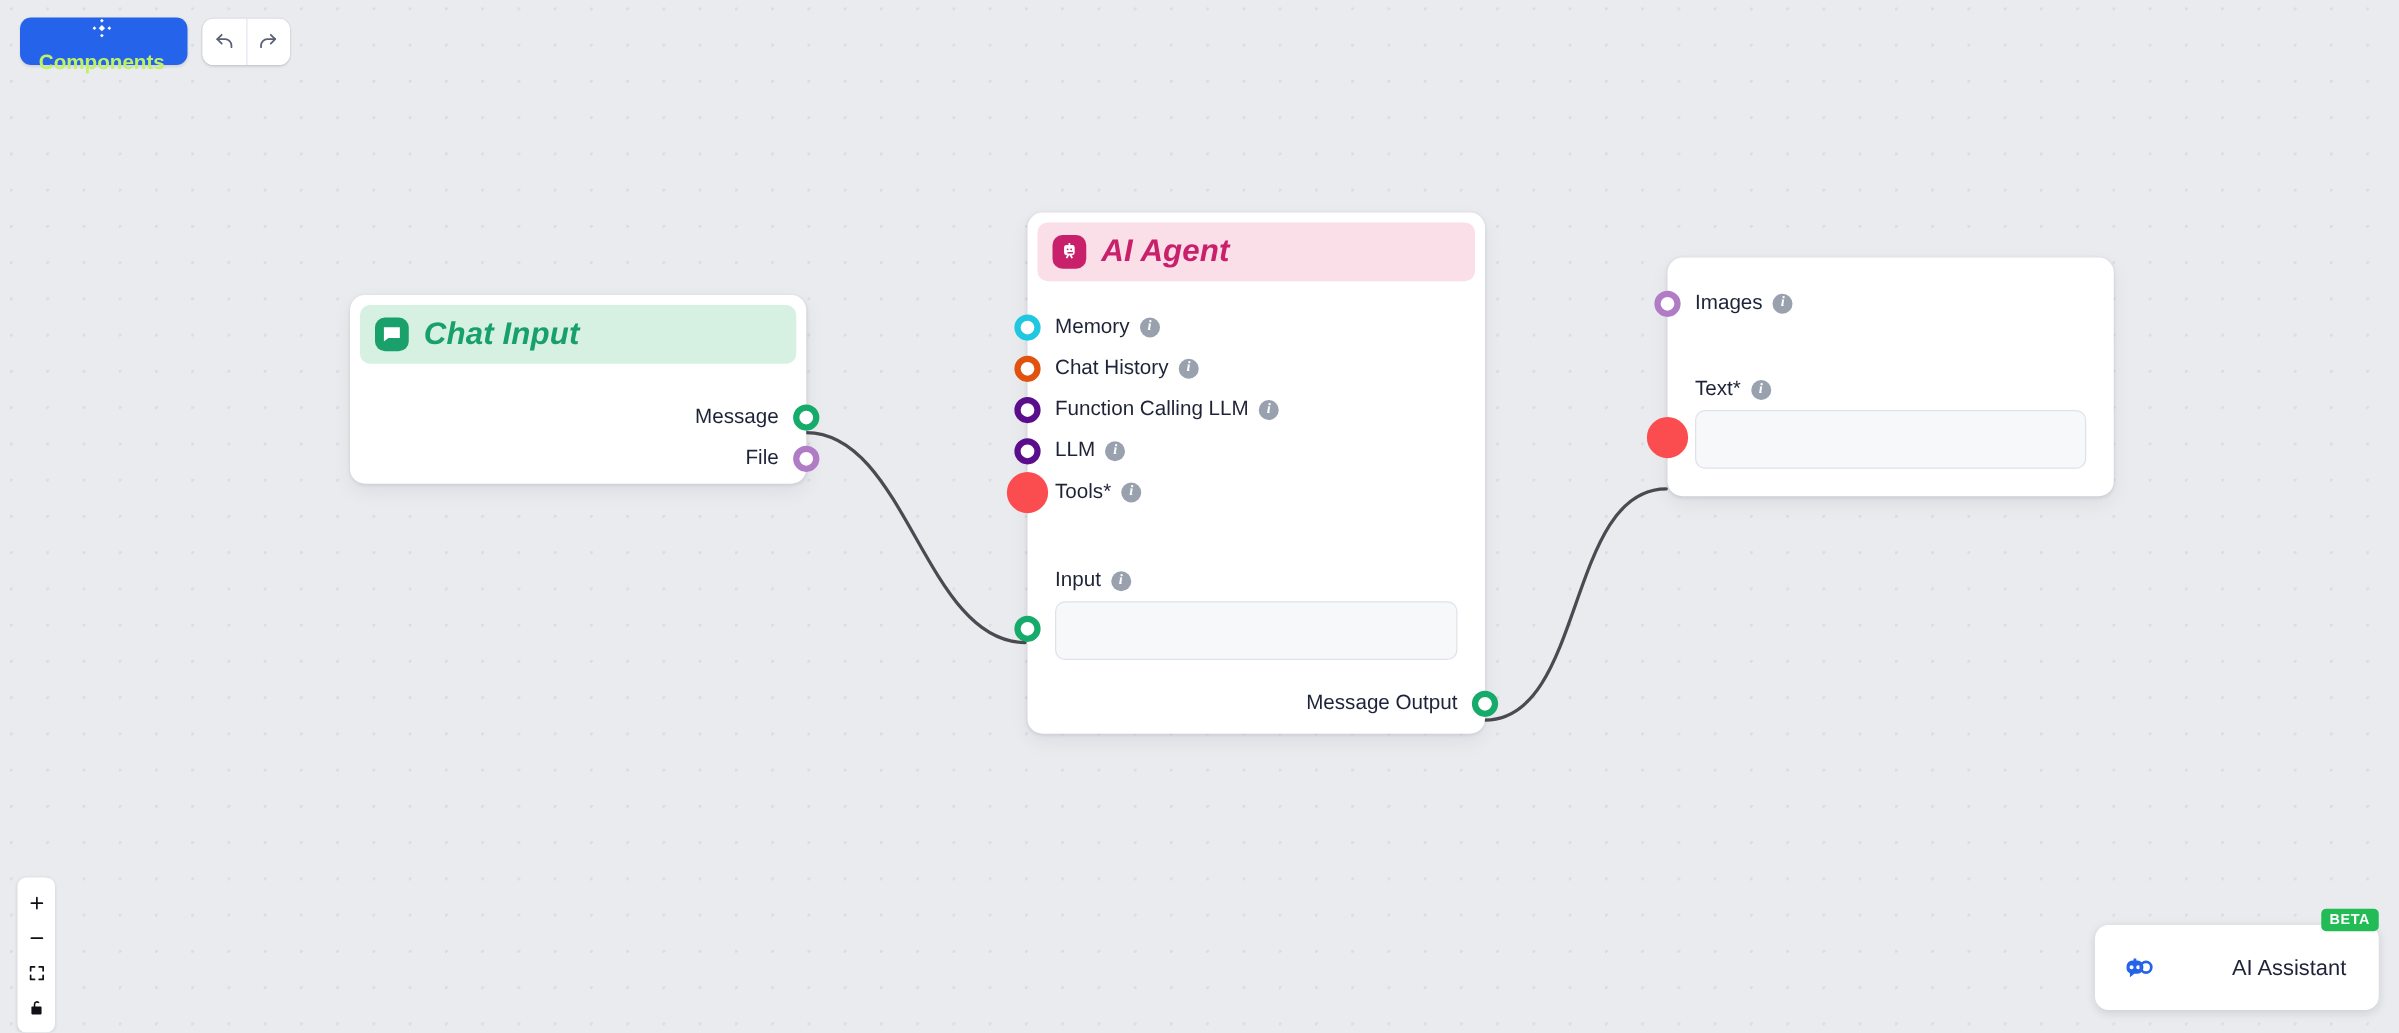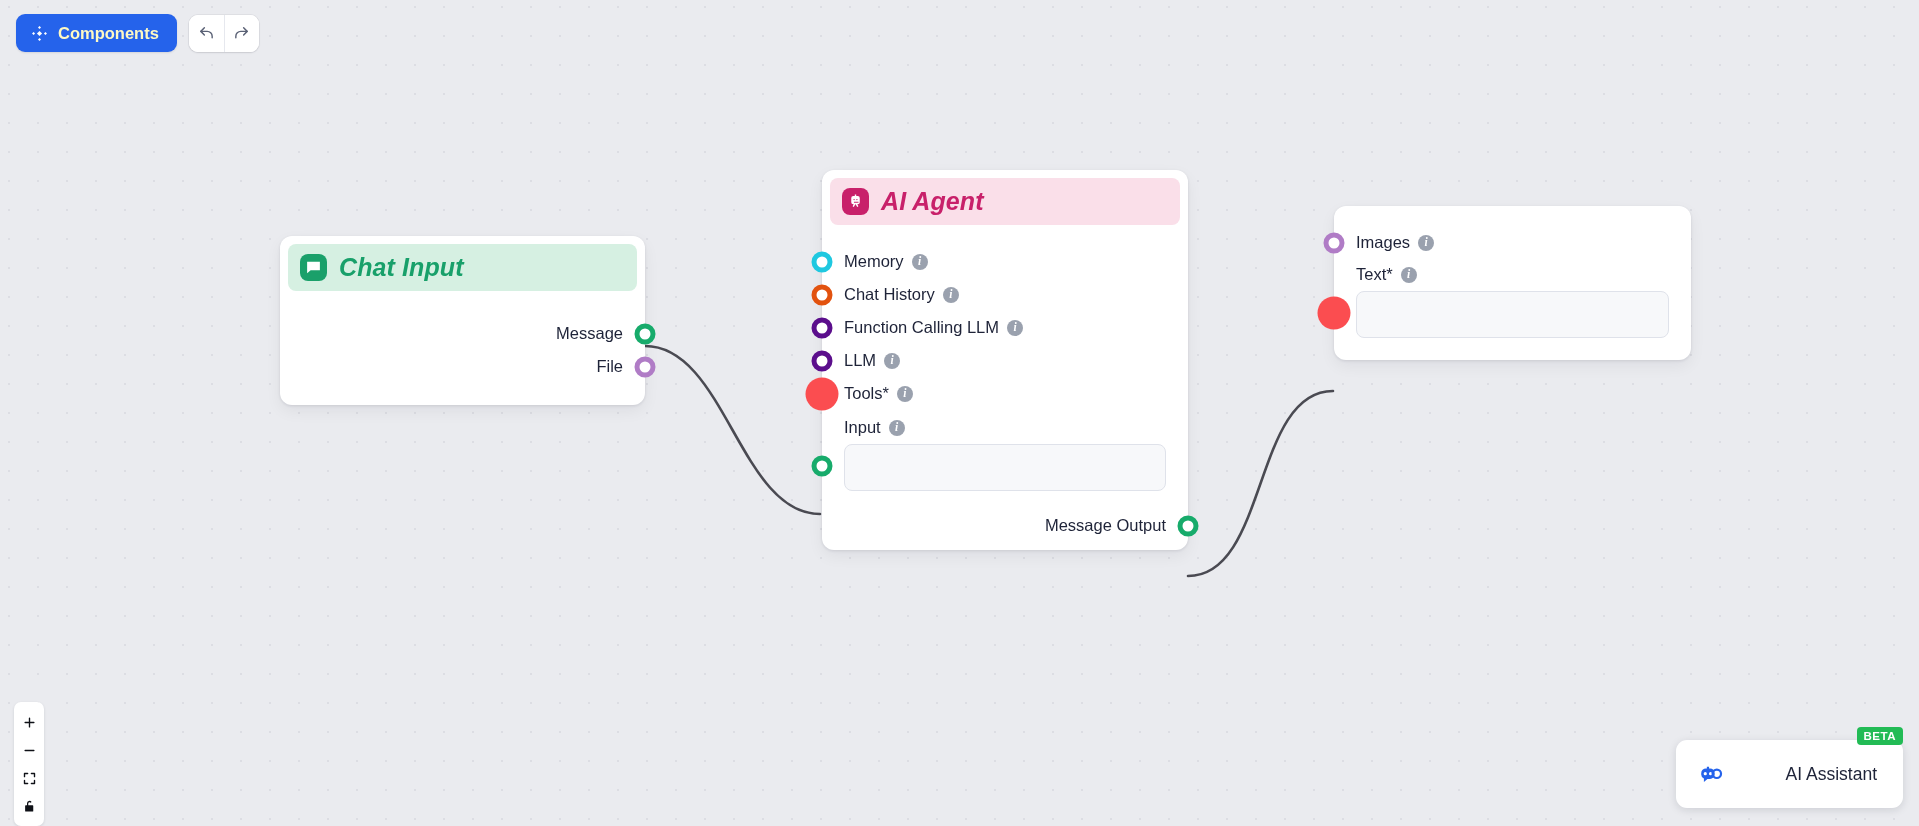--- a/index.html
+++ b/index.html
@@ -19,26 +19,27 @@
 
   
   .toolbar {
     position: absolute; top: 14px; left: 16px;
     display: flex; align-items: center; gap: 12px;
     z-index: 40;
   }
   .components-btn {
     display: flex; align-items: center; gap: 10px;
     height: 38px; padding: 0 18px 0 15px;
-    background: #2563eb; color: #fef9c3;
+    background: #2563eb; color: #bef264;
     border: none; border-radius: 9px;
     font-size: 16.5px; font-weight: 600;
     font-family: "Liberation Sans", sans-serif;
     cursor: pointer;
     box-shadow: 0 1px 2px rgba(16,24,40,.10);
+    flex-direction: column;
   }
   .components-btn .sparkle { width: 17px; height: 17px; display: block; }
   .undo-redo {
     display: flex; height: 37px;
     background: #fff; border-radius: 9px;
     box-shadow: 0 1px 2px rgba(16,24,40,.10), 0 0 0 1px rgba(16,24,40,.05);
     overflow: hidden;
   }
   .ur-btn {
     width: 35px; height: 100%;
@@ -118,21 +119,21 @@
     margin: -16.5px 0 0 -16.5px;
     border-radius: 50%;
     background: #fb4d50;
     z-index: -1;
   }
 
   .field-label {
     display: flex; align-items: center;
     padding: 0 22px;
     margin-bottom: 7px;
-    font-size: 16.5px; color: #1e2338;
+    font-size: 16.5px; color: #1e2338; margin-top: 37px;
   }
   .field-wrap { position: relative; padding: 0 22px; }
   .text-field {
     width: 100%; height: 47px;
     background: #f7f8fa;
     border: 1px solid #dfe2ea;
     border-radius: 8px;
     font-size: 15px; color: #1e2338;
     padding: 0 12px;
     font-family: "Liberation Sans", sans-serif;
@@ -228,21 +229,21 @@
 <div class="node" style="left:280px; top:236px; width:365px;">
   <div class="node-header" style="background:#d6f0e2;">
     <span class="node-icon" style="background:#1aa06a;">
       <svg viewBox="0 0 24 24" fill="#fff" aria-hidden="true">
         <path d="M3 4h18v12H8l-5 4V4zm3 4h3v2H6V8zm5 0h7v2h-7V8zm-5 4h9v2H6v-2z"></path>
       </svg>
     </span>
     <span class="node-title" style="color:#18a06a;">Chat Input</span>
   </div>
 
-  <div class="node-body" style="padding-top:26px; padding-bottom:22px;">
+  <div class="node-body" style="padding-top:26px; padding-bottom:4px;">
     <div class="port-row right">
       <span class="port-label">Message</span>
       <span class="handle right" style="border-color:#17ab6b;"></span>
     </div>
     <div class="port-row right">
       <span class="port-label">File</span>
       <span class="handle right" style="border-color:#b07cc6;"></span>
     </div>
   </div>
 </div>

